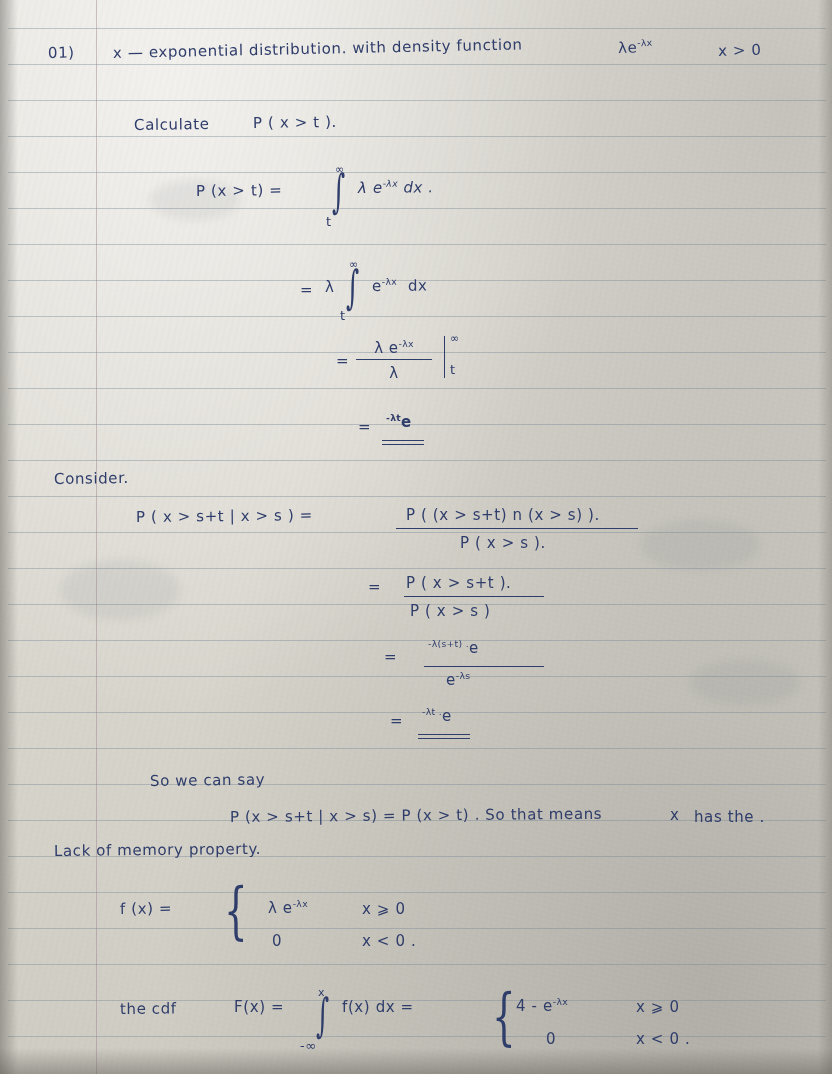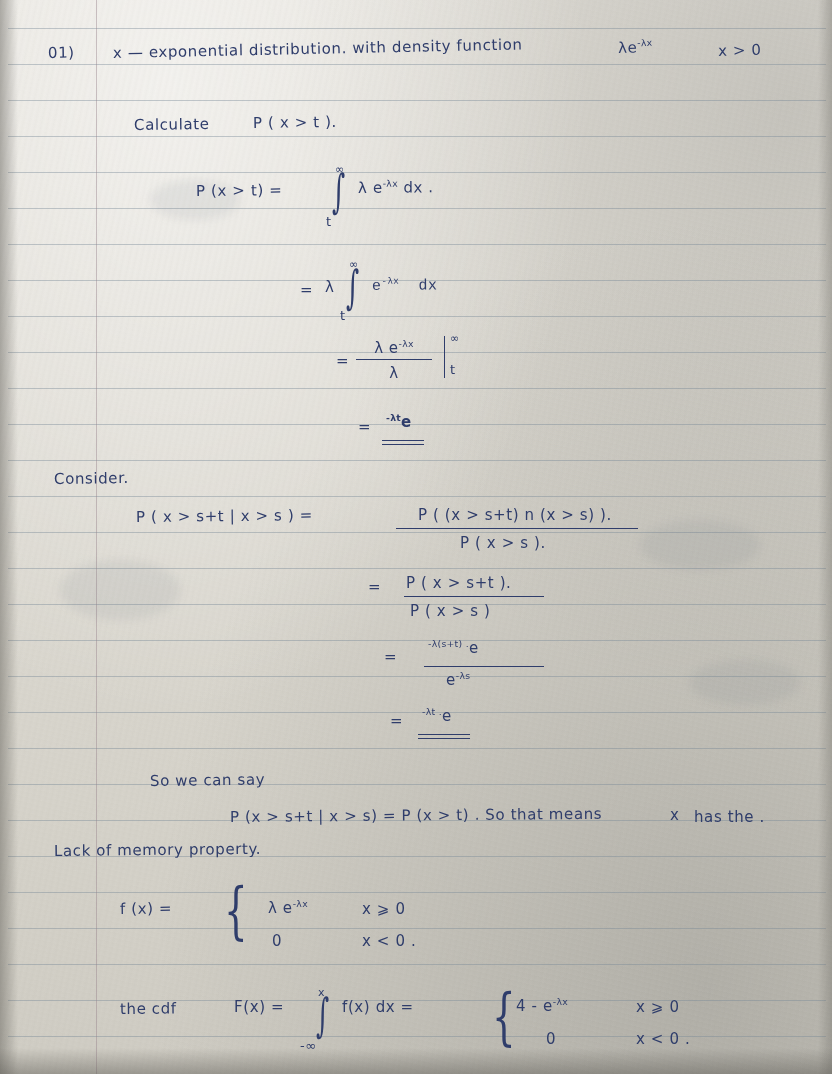--- a/index.html
+++ b/index.html
@@ -200,30 +200,30 @@
   </div>
   <div class="ink" style="left:718px; top:42px; transform: rotate(-1.5deg);">x &gt; 0</div>
 
   <div class="ink" style="left:134px; top:116px; transform: rotate(-0.8deg);">Calculate</div>
   <div class="ink" style="left:253px; top:114px; transform: rotate(-0.8deg);">P ( x &gt; t ).</div>
 
   <div class="ink" style="left:196px; top:182px; transform: rotate(-0.6deg);">P (x &gt; t)   =</div>
   <div class="ink tiny" style="left:335px; top:163px;">∞</div>
   <div class="bigint" style="left:332px; top:168px;">∫</div>
   <div class="ink small" style="left:326px; top:214px;">t</div>
-  <div class="ink" style="left:358px; top:178px; transform: rotate(-0.6deg);">
+  <div class="ink" style="left:358px; top:178px; transform: rotate(-0.6deg); font-style: italic;">
     <span>λ e</span><span class="sup">-λx</span>&nbsp;<span>dx .</span>
   </div>
 
   <div class="ink" style="left:300px; top:281px;">=</div>
   <div class="ink" style="left:325px; top:278px;">λ</div>
   <div class="ink tiny" style="left:349px; top:258px;">∞</div>
   <div class="bigint" style="left:346px; top:264px;">∫</div>
   <div class="ink small" style="left:340px; top:308px;">t</div>
-  <div class="ink" style="left:372px; top:276px; transform: rotate(-0.5deg); font-family: Liberation Mono, monospace;">
+  <div class="ink" style="left:372px; top:276px; transform: rotate(-0.5deg);">
     <span>e</span><span class="sup">-λx</span>&nbsp;&nbsp;<span>dx</span>
   </div>
 
   <div class="ink" style="left:336px; top:352px;">=</div>
   <div class="frac" style="left:356px; top:338px; width:76px;">
     <span class="num">
       <span>λ e</span><span class="sup">-λx</span>
     </span>
     <span class="bar"></span>
     <span class="den">λ</span>
@@ -234,21 +234,21 @@
 
   <div class="ink" style="left:358px; top:418px;">=</div>
   <div class="ink" style="left:386px; top:412px;font-weight:bold;">
     <span class="sup">-λt</span><span>e</span>
   </div>
   <div class="underline2" style="left:382px; top:440px; width:42px;"></div>
 
   <div class="ink" style="left:54px; top:470px; transform: rotate(-0.8deg);">Consider.</div>
 
   <div class="ink" style="left:136px; top:508px; transform: rotate(-0.6deg);">P ( x &gt; s+t | x &gt; s )  =</div>
-  <div class="ink" style="left:418px; top:506px;">P ( (x &gt; s+t) n (x &gt; s) ).</div>
+  <div class="ink" style="left:406px; top:506px;">P ( (x &gt; s+t) n (x &gt; s) ).</div>
   <div class="hbar" style="left:396px; top:528px; width:242px;"></div>
   <div class="ink" style="left:460px; top:534px;">P ( x &gt; s ).</div>
 
   <div class="ink" style="left:368px; top:578px;">=</div>
   <div class="ink" style="left:406px; top:574px;">P ( x &gt; s+t ).</div>
   <div class="hbar" style="left:404px; top:596px; width:140px;"></div>
   <div class="ink" style="left:410px; top:602px;">P ( x &gt; s )</div>
 
   <div class="ink" style="left:384px; top:648px;">=</div>
   <div class="ink" style="left:428px; top:638px;">

